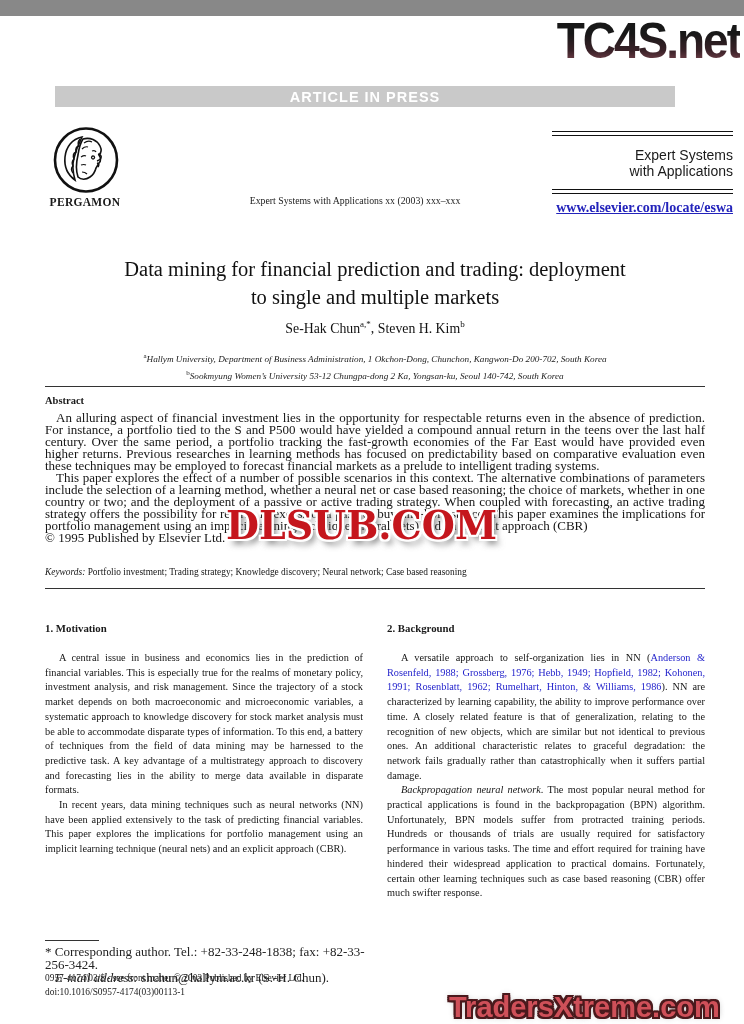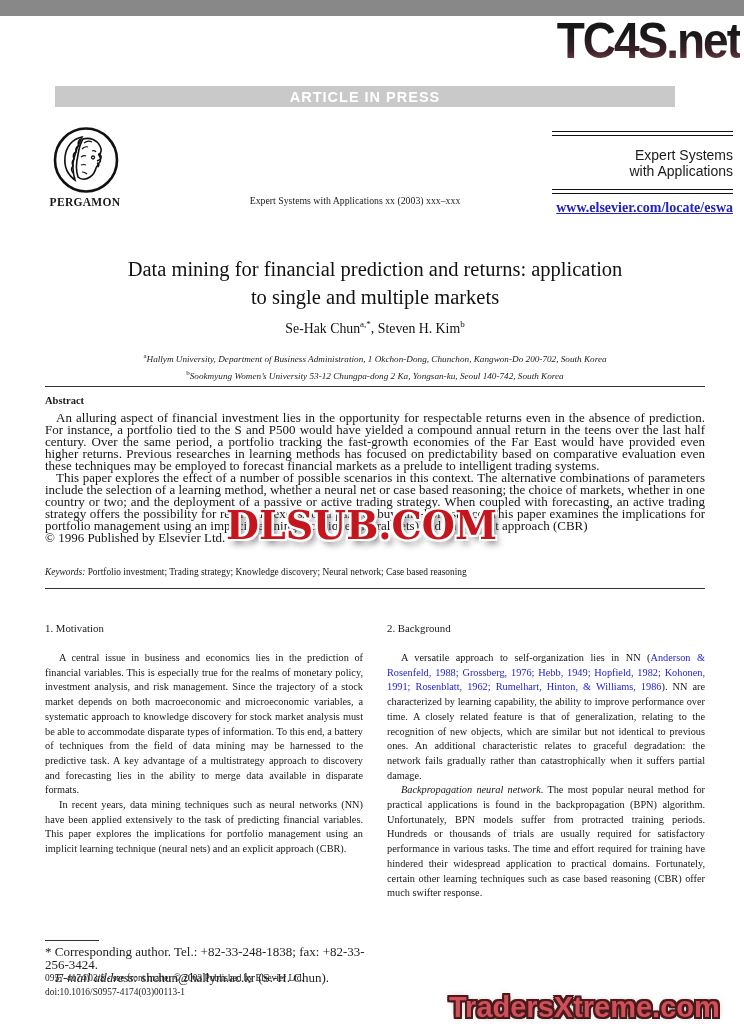--- a/index.html
+++ b/index.html
@@ -99,21 +99,21 @@
     position:absolute; left:45px; top:551px; width:660px;
     font-size:9.4px; color:#151515;
   }
   .keywords .kw-label { font-style:italic; }
   
   .columns {
     position:absolute; left:45px; top:606px; width:660px;
     display:flex; gap:24px;
   }
   .col { width:318px; }
-  .col h2 { font-size:10.8px; font-weight:normal; margin-bottom:17px; }
+  .col h2 { font-size:10.8px; font-weight:bold; margin-bottom:17px; }
   .col p {
     font-size:10.3px; line-height:14.7px; text-align:justify;
     text-indent:14px; color:#151515;
   }
   .cite { color:#2424cc; cursor:pointer; }
   .ital { font-style:italic;text-align:center; }
   
   .footnote-rule { position:absolute; left:45px; top:924px; width:54px; border:none; border-top:1px solid #333; }
   .footnote {
     position:absolute; left:45px; top:929px; width:330px;
@@ -155,40 +155,40 @@
     <div class="dbl"></div>
     <div class="jname">
       <span>Expert Systems</span><br>
       <span>with Applications</span>
     </div>
     <div class="dbl"></div>
     <a class="jurl">www.elsevier.com/locate/eswa</a>
   </div>
 
   <h1 class="title">
-    <span>Data mining for financial prediction and returns: application</span><br>
+    <span>Data mining for financial prediction and trading: deployment</span><br>
     <span>to single and multiple markets</span>
   </h1>
 
   <div class="authors">
     <span>Se-Hak Chun</span><sup>a,*</sup><span>, </span><span>Steven H. Kim</span><sup>b</sup>
   </div>
 
   <div class="affils">
     <div><sup>a</sup><span>Hallym University, Department of Business Administration, 1 Okchon-Dong, Chunchon, Kangwon-Do 200-702, South Korea</span></div>
     <div><sup>b</sup><span>Sookmyung Women’s University 53-12 Chungpa-dong 2 Ka, Yongsan-ku, Seoul 140-742, South Korea</span></div>
   </div>
 
   <hr class="rule rule1">
 
   <div class="abs-head">Abstract</div>
   <div class="abs-body">
     <p class="ind">An alluring aspect of financial investment lies in the opportunity for respectable returns even in the absence of prediction. For instance, a portfolio tied to the S and P500 would have yielded a compound annual return in the teens over the last half century. Over the same period, a portfolio tracking the fast-growth economies of the Far East would have provided even higher returns. Previous researches in learning methods has focused on predictability based on comparative evaluation even these techniques may be employed to forecast financial markets as a prelude to intelligent trading systems.</p>
     <p class="ind">This paper explores the effect of a number of possible scenarios in this context. The alternative combinations of parameters include the selection of a learning method, whether a neural net or case based reasoning; the choice of markets, whether in one country or two; and the deployment of a passive or active trading strategy. When coupled with forecasting, an active trading strategy offers the possibility for returns in excess of a passive buy-and-hold stance. This paper examines the implications for portfolio management using an implicit learning technique (neural nets) and an explicit approach (CBR)</p>
-    <p class="abs-copy">© 1996 Published by Elsevier Ltd.</p>
+    <p class="abs-copy">© 1995 Published by Elsevier Ltd.</p>
   </div>
 
   <div class="wm-dlsub">DLSUB.COM</div>
 
   <p class="keywords"><span class="kw-label">Keywords:</span><span> Portfolio investment; Trading strategy; Knowledge discovery; Neural network; Case based reasoning</span></p>
 
   <hr class="rule rule2">
 
   <div class="columns">
     <div class="col">

